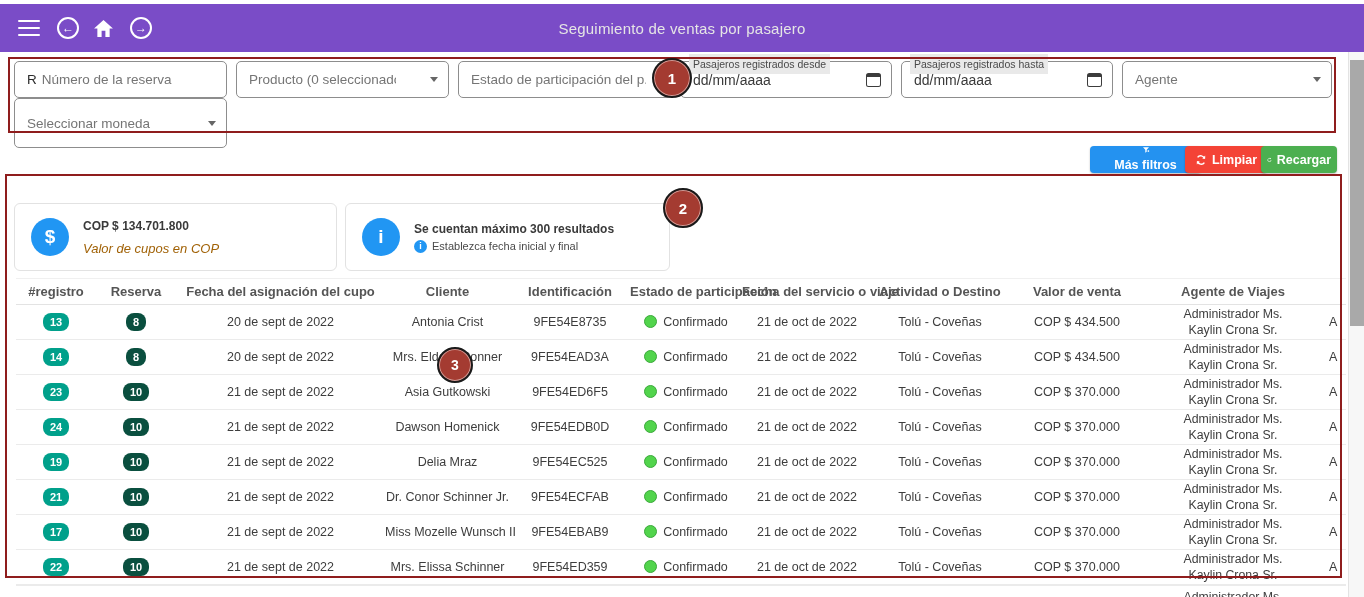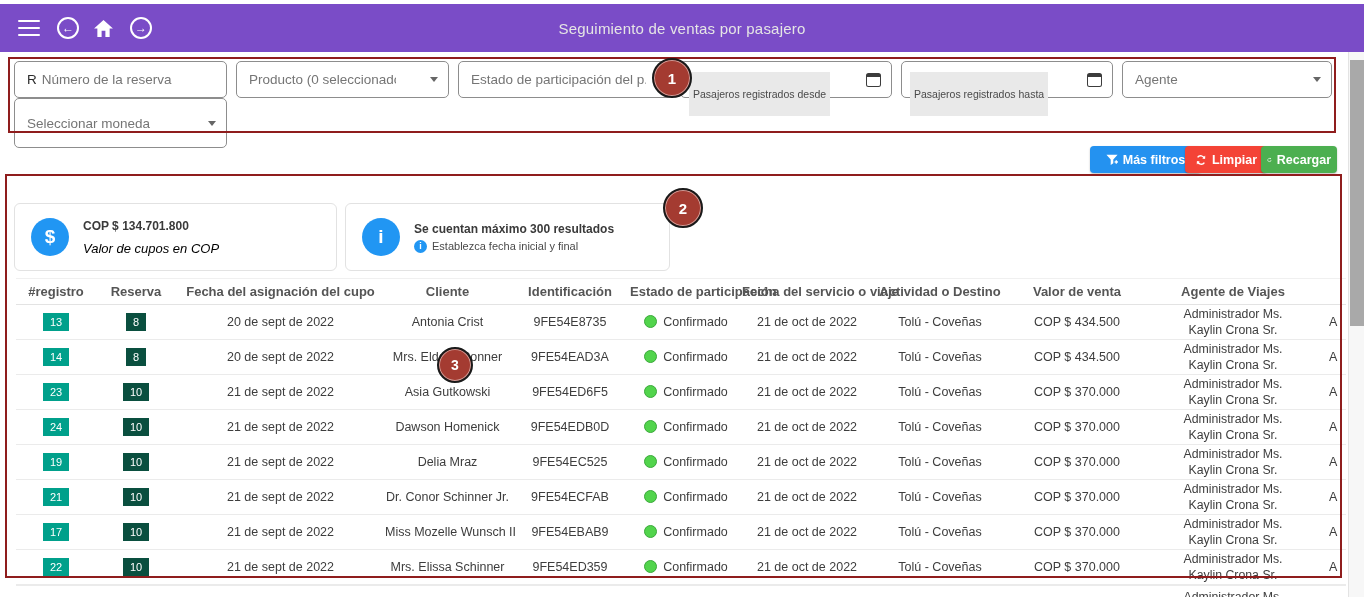--- a/index.html
+++ b/index.html
@@ -21,21 +21,21 @@
   .homebtn { margin-left:15px; cursor:pointer; display:flex; }
 
   
   .field { position:absolute; height:37px; border:1px solid #8d8d8d; border-radius:5px;
            background:#fff; display:flex; align-items:center;
            padding:0 10px 0 12px; font-size:13.5px; color:#757575; z-index:10; }
   .field .grow { flex:1; white-space:nowrap; overflow:hidden; }
   .caret { width:0; height:0; border-left:4.5px solid transparent;
            border-right:4.5px solid transparent; border-top:5.5px solid #666; margin-left:6px; }
   .float-label { position:absolute; top:-8px; left:8px; font-size:10.5px;
-                 background:#e9e9e9; color:#4a4a4a; padding:16px 4px; white-space:nowrap;margin-top:18px; }
+                 background:#e9e9e9; color:#4a4a4a; padding:4px 4px; white-space:nowrap; }
   .date-value { color:#3a3a3a; font-size:14px; flex:1; }
   .cal-icon { width:15px; height:14px; border:1.8px solid #3c3c3c; border-top-width:4px;
               border-radius:2.5px; }
   .prefix { color:#2b2b2b; margin-right:5px; }
 
   
   .btn { position:absolute; top:146px; height:27px; border:none; border-radius:4px;
          color:#fff; font-weight:bold; font-size:12.5px; font-family:"Liberation Sans",sans-serif;
          display:flex; align-items:center; justify-content:center; gap:5px;
          box-shadow:0 1px 2px rgba(0,0,0,.25); cursor:pointer; z-index:10; }
@@ -44,41 +44,41 @@
   .btn-green { background:#4caf50; }
 
   
   .card { position:absolute; top:203px; height:68px; background:#fff;
           border:1px solid #e2e2e2; border-radius:6px; display:flex;
           align-items:center; padding:0 16px; gap:14px; z-index:10; }
   .iconcircle { width:38px; height:38px; border-radius:50%; background:#2196f3;
                 color:#fff; display:flex; align-items:center; justify-content:center;
                 font-size:19px; font-weight:bold; flex:none; }
   .card-value { font-size:12px; font-weight:bold; color:#3a3a3a; }
-  .card-sub   { font-style:italic; font-size:13px; color:#000000; margin-top:8px; }
+  .card-sub   { font-style:italic; font-size:13px; color:#a16207; margin-top:8px; }
   .card-hint  { display:flex; align-items:center; gap:5px; margin-top:4px;
                 font-size:11px; color:#4a4a4a; }
   .mini-info  { width:13px; height:13px; border-radius:50%; background:#2196f3;
                 color:#fff; font-size:9px; font-weight:bold; display:flex;
                 align-items:center; justify-content:center; flex:none; }
 
   
   .table { position:absolute; left:16px; top:278px; width:1330px; z-index:8;
            --cols: 80px 80px 209px 125px 120px 112px 130px 136px 138px 174px 26px; }
   .thead { display:grid; grid-template-columns:var(--cols); height:27px;
            align-items:center; border-top:1px solid #f0f0f0; border-bottom:1px solid #e3e3e3; }
   .th { text-align:center; font-size:13px; font-weight:bold; color:#555; white-space:nowrap; }
   .trow { display:grid; grid-template-columns:var(--cols); height:35px;
           align-items:center; border-bottom:1px solid #ebebeb; }
   .td { text-align:center; font-size:12.5px; color:#3d3d3d; white-space:nowrap; }
   .estado-cell { display:flex; align-items:flex-start; justify-content:center; gap:6px; }
   .dot { width:13px; height:13px; border-radius:50%; background:#52d44c;
          border:1px solid #3aa93a; flex:none; }
-  .badge { display:inline-block; min-width:13px; padding:3px 7px; border-radius:0;
-           color:#fff; font-size:11px; font-weight:normal; }
+  .badge { display:inline-block; min-width:13px; padding:3px 7px; border-radius:8px;
+           color:#fff; font-size:11px; font-weight:bold; }
   .badge-reg { background:#00a08b; }
   .badge-res { background:#0a4f3f; }
   .agente-cell { font-size:12.3px; line-height:1.32; color:#3d3d3d; }
   .extra-cell { overflow:hidden; text-align:left; padding-left:9px; }
   .partial-row { display:grid; grid-template-columns:var(--cols); height:22px;
                  border-top:1px solid #ebebeb; align-items:start; }
   .partial-agente { grid-column:10; text-align:center; font-size:12.3px;
                     color:#3d3d3d; padding-top:4px; white-space:nowrap; }
 
   
@@ -145,21 +145,21 @@
   <div class="field" style="left:1122px; top:61px; width:210px;">
     <span class="grow">Agente</span>
     <span class="caret"></span>
   </div>
 
   <div class="field" style="left:14px; top:98px; width:213px; height:50px;">
     <span class="grow">Seleccionar moneda</span>
     <span class="caret"></span>
   </div>
 
-  <button class="btn btn-blue" style="left:1090px; width:111px;">
+  <button class="btn btn-blue" style="left:1090px; width:111px;flex-direction:column;">
     <svg width="12" height="12" viewBox="0 0 14 13">
         <path d="M0.5 0.5 h13 l-5 5.4 v4.4 l-3 2 v-6.4 z" fill="#fff"></path>
         <rect x="10" y="8" width="4" height="1.6" fill="#fff"></rect>
         <rect x="11.2" y="6.8" width="1.6" height="4" fill="#fff"></rect>
       </svg>
     <span>Más filtros</span>
   </button>
   <button class="btn btn-red" style="left:1185px; width:82px;">
     <svg width="12" height="12" viewBox="0 0 16 16">
         <path d="M3.5 9.5 a5 5 0 0 0 9 2" fill="none" stroke="#fff" stroke-width="2"></path>

